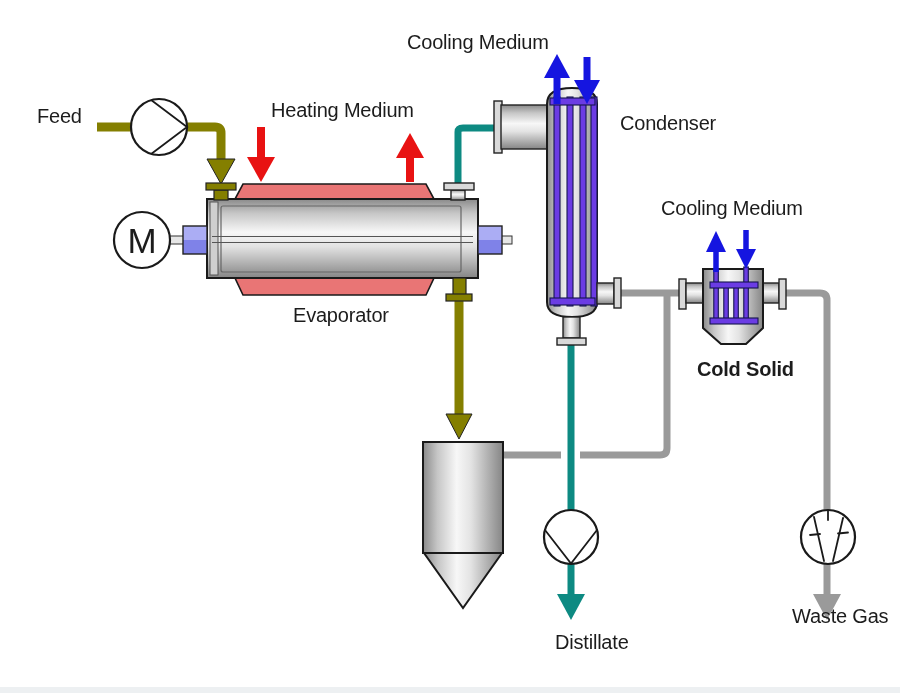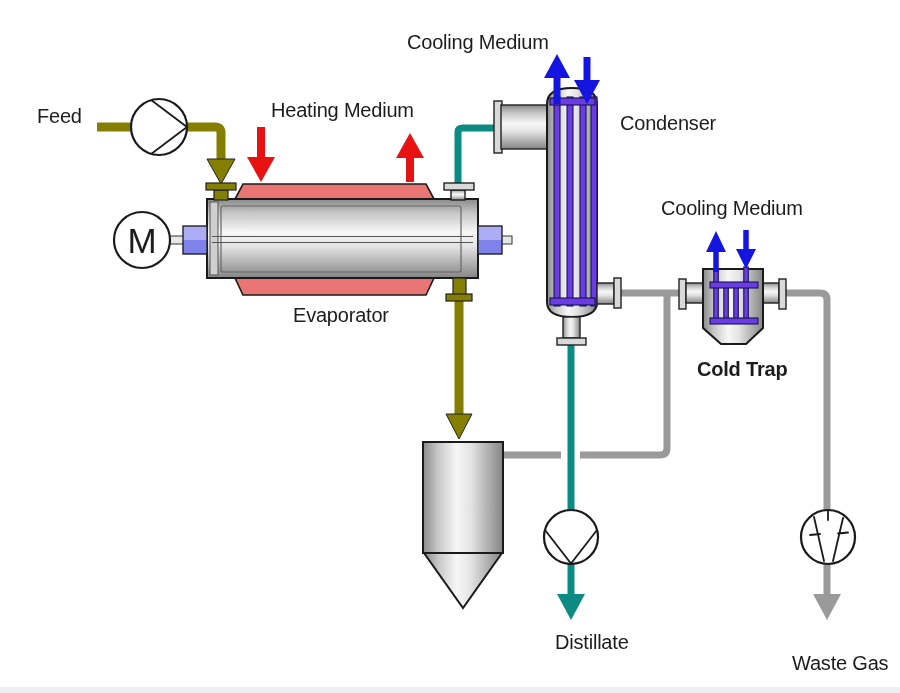--- a/index.html
+++ b/index.html
@@ -194,19 +194,19 @@
     </g>
 
     <rect x="0" y="687" width="900" height="6" fill="#edf0f2"></rect>
   </svg>
 
   <div class="lbl" style="left:37px;top:105px;">Feed</div>
   <div class="lbl" style="left:271px;top:99px;">Heating Medium</div>
   <div class="lbl" style="left:407px;top:31px;">Cooling Medium</div>
   <div class="lbl" style="left:620px;top:112px;">Condenser</div>
   <div class="lbl" style="left:661px;top:197px;">Cooling Medium</div>
-  <div class="lbl bold" style="left:697px;top:358px;">Cold Trap</div>
+  <div class="lbl bold" style="left:697px;top:358px;">Cold Solid</div>
   <div class="lbl evap-lbl" style="left:293px;top:302px;">
     <div>Evaporator</div>
   </div>
   <div class="lbl" style="left:531px;top:631px;margin-left:24px;">Distillate</div>
-  <div class="lbl" style="left:792px;top:652px;">Waste Gas</div>
+  <div class="lbl" style="left:792px;top:605px;">Waste Gas</div>
 </div>
 
 </body></html>

